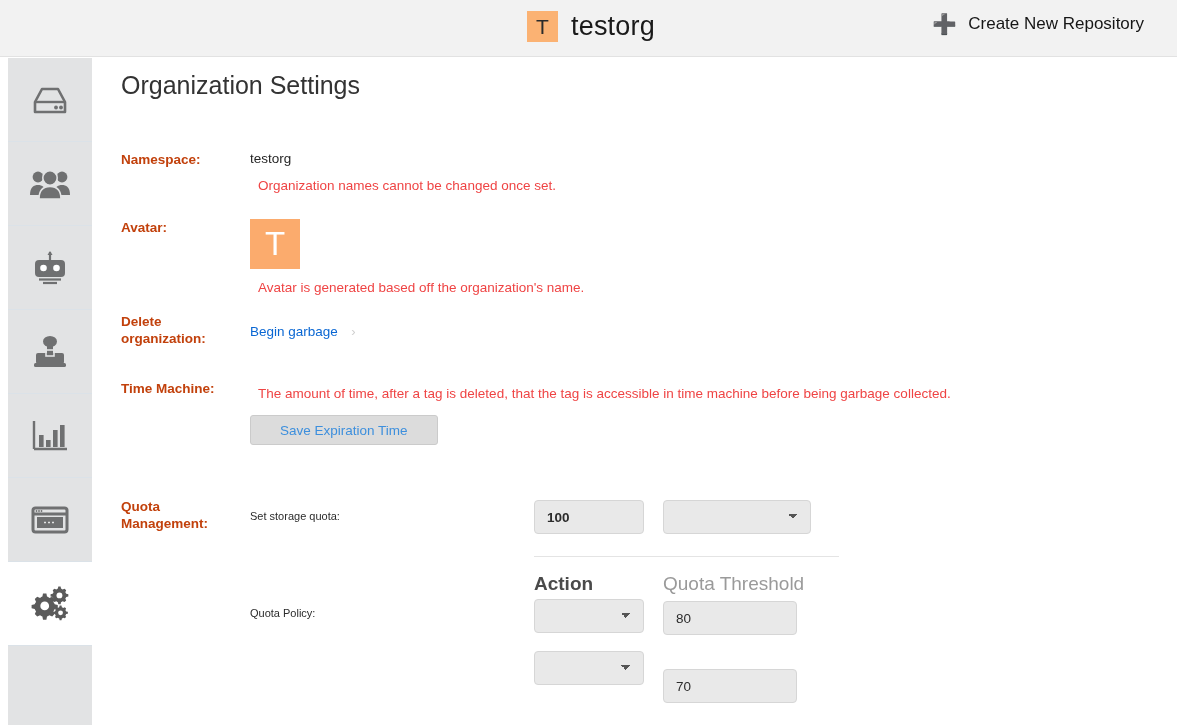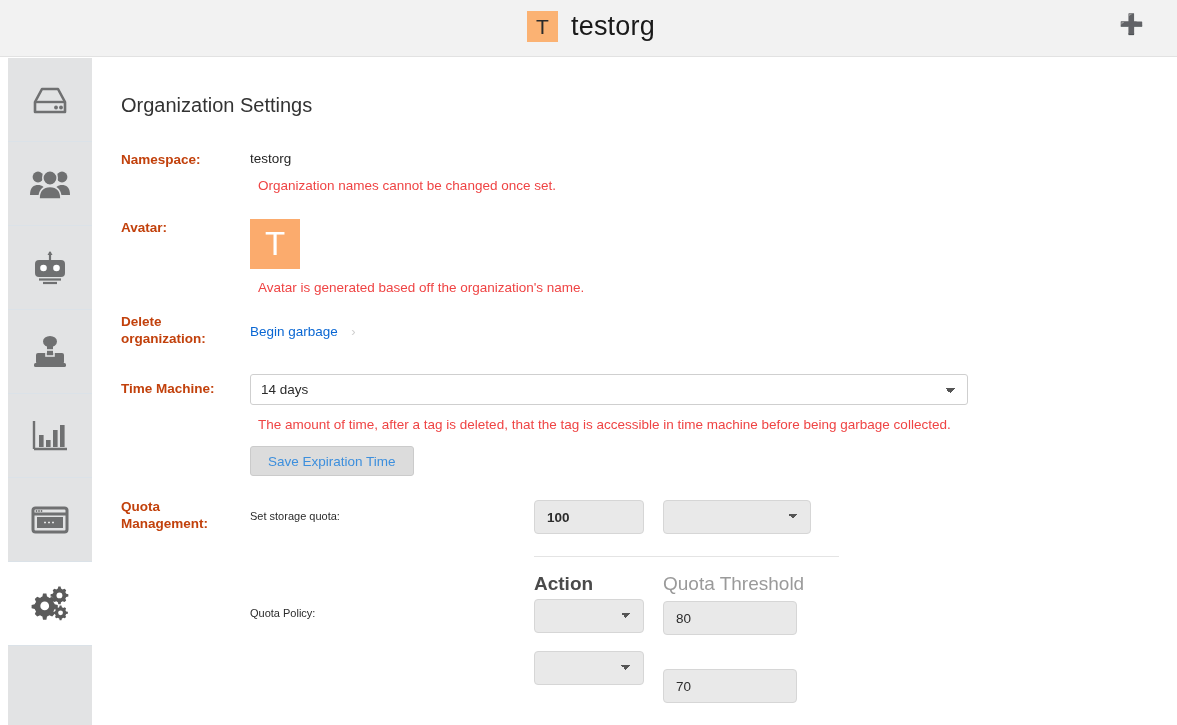--- a/index.html
+++ b/index.html
@@ -102,22 +102,22 @@
     position: absolute;
     left: 92px;
     top: 58px;
     width: 1085px;
     height: 667px;
     background: #ffffff;
   }
   .page-title {
     position: absolute;
     left: 29px;
-    top: 36px;
-    font-size: 20px;
+    top: 13px;
+    font-size: 25px;
     color: #333333;
     font-weight: 400;
   }
 
   .row {
     position: absolute;
     left: 29px;
   }
   .row-label {
     position: absolute;
@@ -187,21 +187,21 @@
       linear-gradient(45deg, transparent 50%, #555 50%),
       linear-gradient(135deg, #555 50%, transparent 50%);
     background-position:
       calc(100% - 17px) 13px,
       calc(100% - 12px) 13px;
     background-size: 5px 5px, 5px 5px;
     background-repeat: no-repeat;
   }
   .btn-save {
     height: 30px;
-    padding: 0 17px;
+    padding: 0 29px;
     background: #dcdcdc;
     border: 1px solid #cbcbcb;
     border-radius: 3px;
     color: #3d8fdd;
     font-size: 13.5px;
     font-family: "Liberation Sans", sans-serif;
     cursor: pointer;
   }
 
   .field-grey {
@@ -266,20 +266,21 @@
 </head>
 <body>
 
 <div class="topbar">
   <div class="brand">
     <div class="brand-avatar">T</div>
     <div class="brand-name">testorg</div>
   </div>
   <div class="create-repo">
     <span class="plus-icon">➕</span>
+    <span>Create New Repository</span>
   </div>
 </div>
 
 <div class="sidebar">
 
   <div class="side-item">
     <span>
       <svg width="40" height="30" viewBox="0 0 40 30">
         <path d="M5 27 L5 17 L12 4 L28 4 L35 17 L35 27 Z" fill="none" stroke="#6f7071" stroke-width="2.6" stroke-linejoin="round"></path>
         <line x1="5" y1="17" x2="35" y2="17" stroke="#6f7071" stroke-width="2.4"></line>
@@ -400,23 +401,20 @@
     </div>
     <div class="row-body" style="top:9px;">
       <span class="link">Begin garbage</span>
       <span class="chevron">›</span>
     </div>
   </div>
 
   <div class="row" style="top:316px; width:940px;">
     <div class="row-label" style="top:6px;">Time Machine:</div>
     <div class="row-body">
-      <select class="select-wide">
-        <option>14 days</option>
-      </select>
       <div class="help-text" style="margin-top:12px;">The amount of time, after a tag is deleted, that the tag is accessible in time machine before being garbage collected.</div>
       <button class="btn-save" style="margin-top:14px;">Save Expiration Time</button>
     </div>
   </div>
 
   <div class="row" style="top:440px; width:940px;">
     <div class="row-label">
       <div>Quota</div>
       <div>Management:</div>
     </div>

